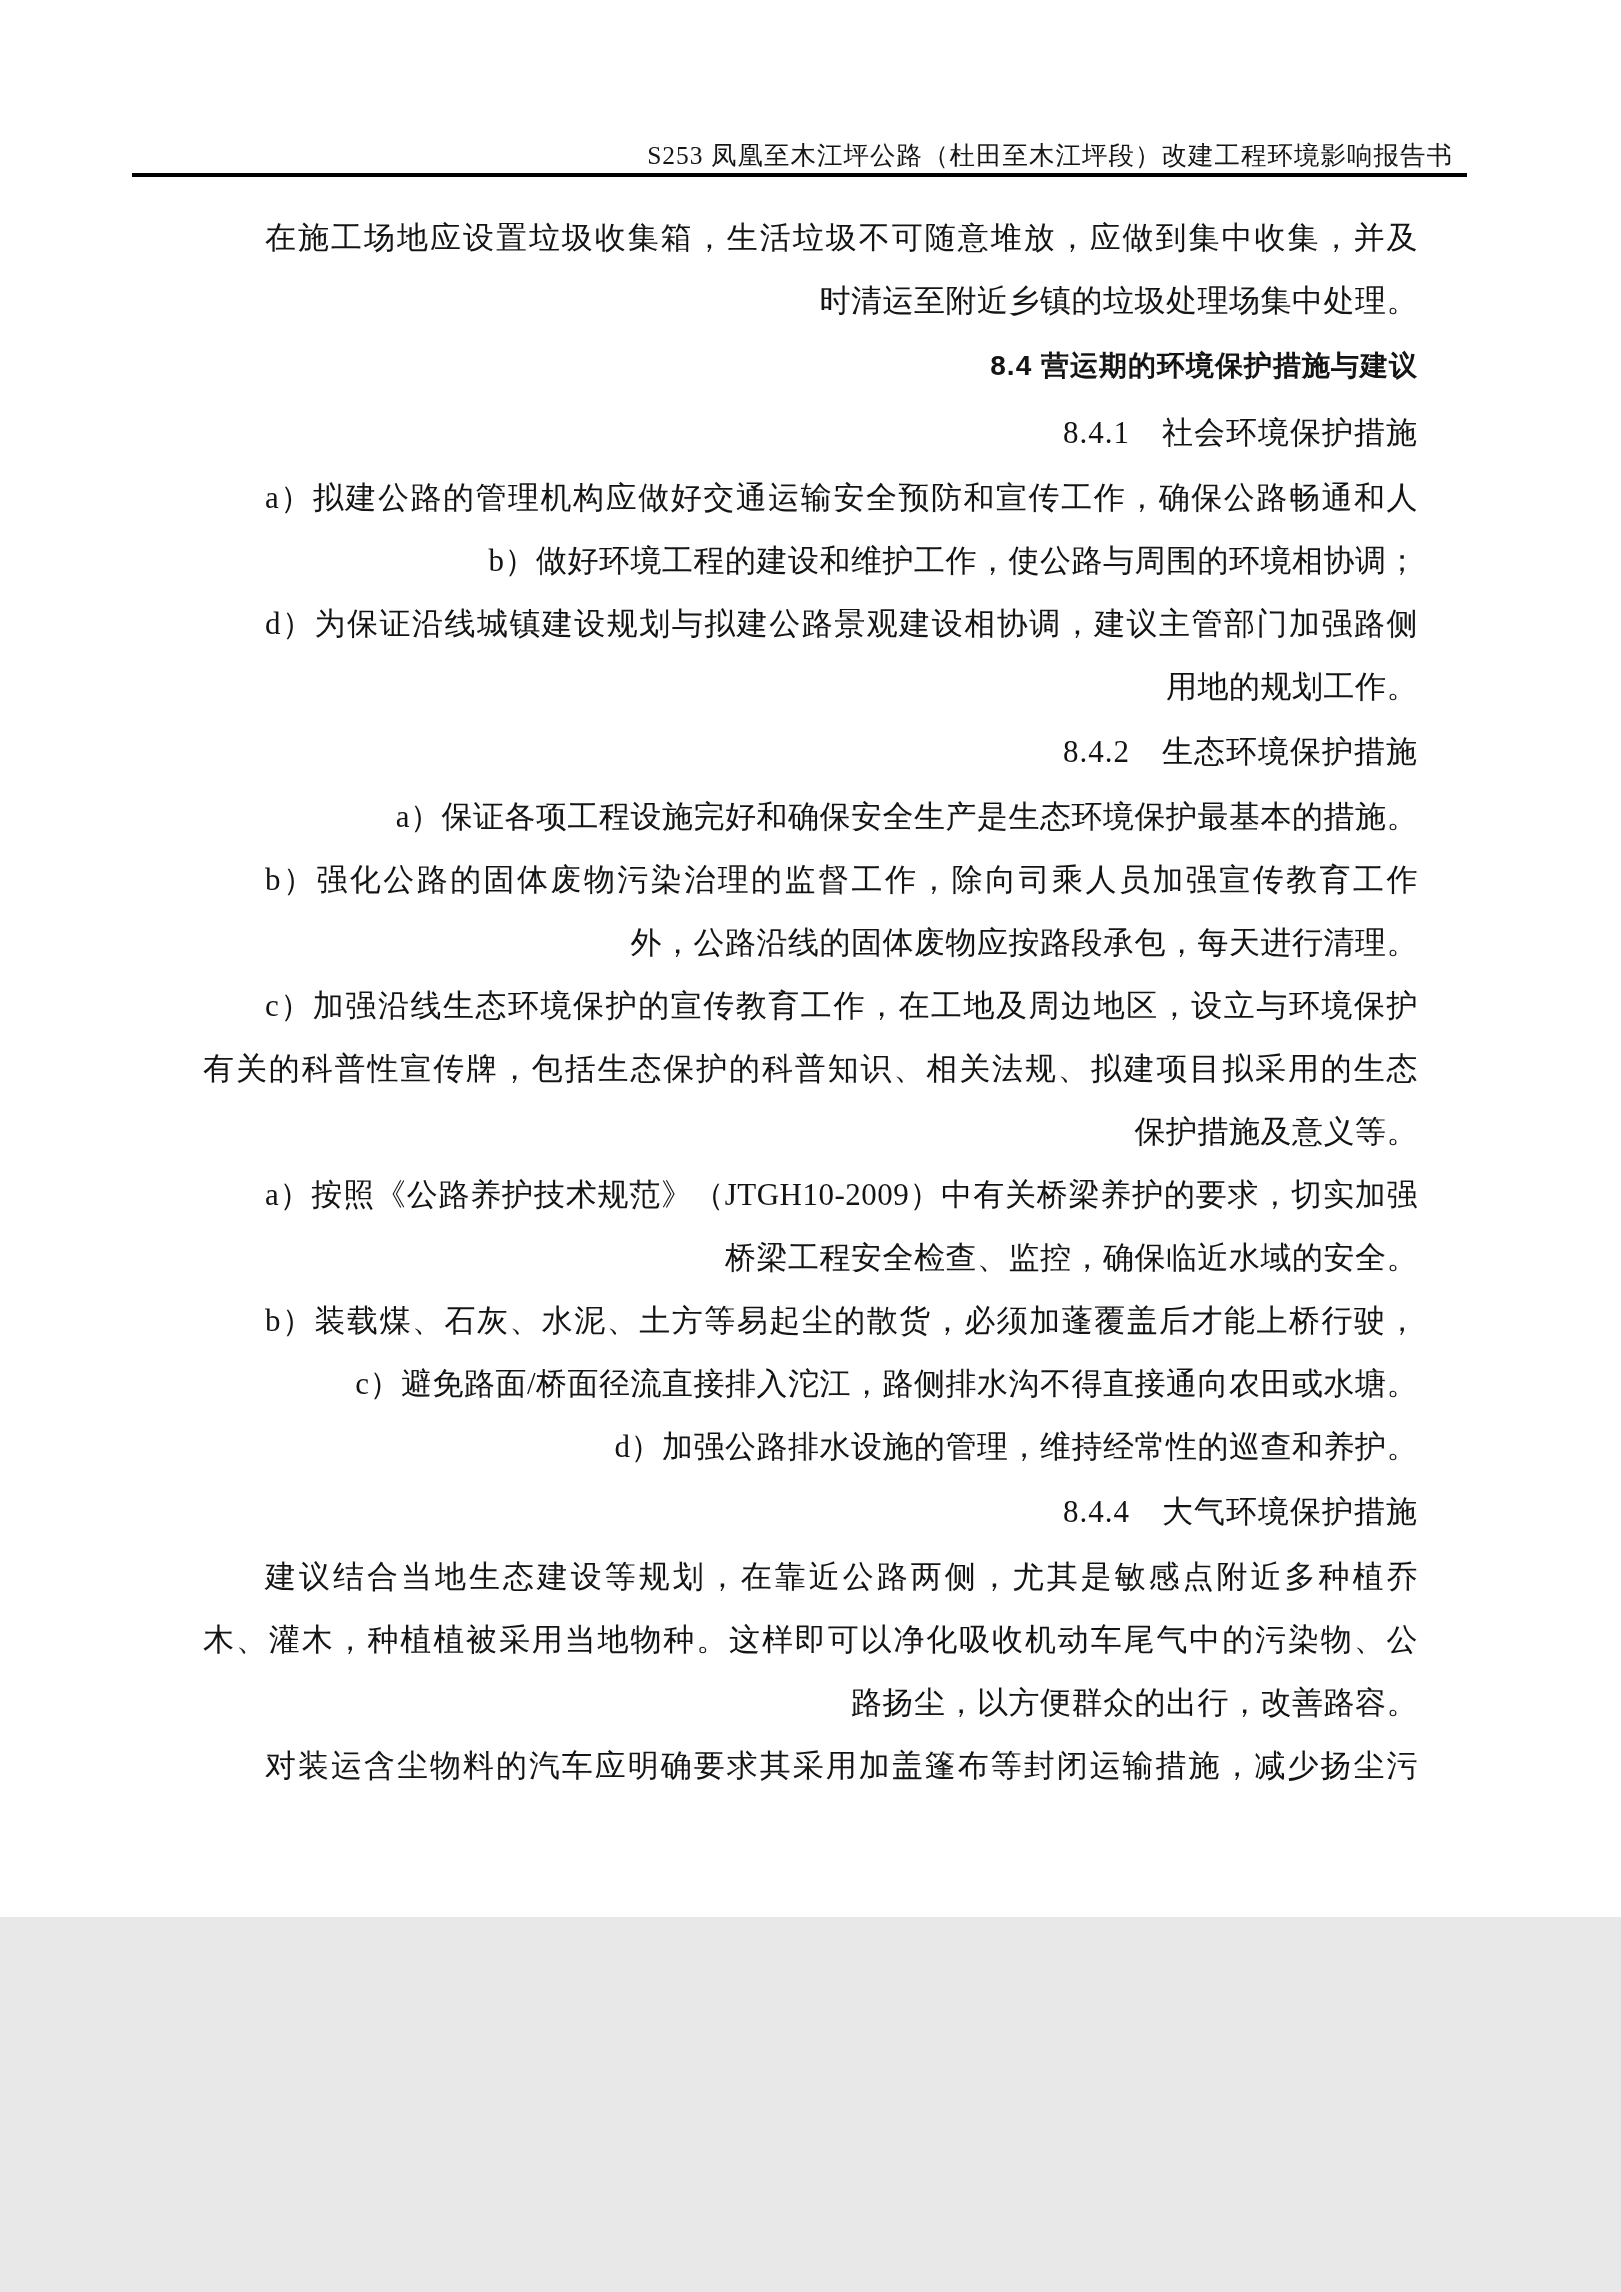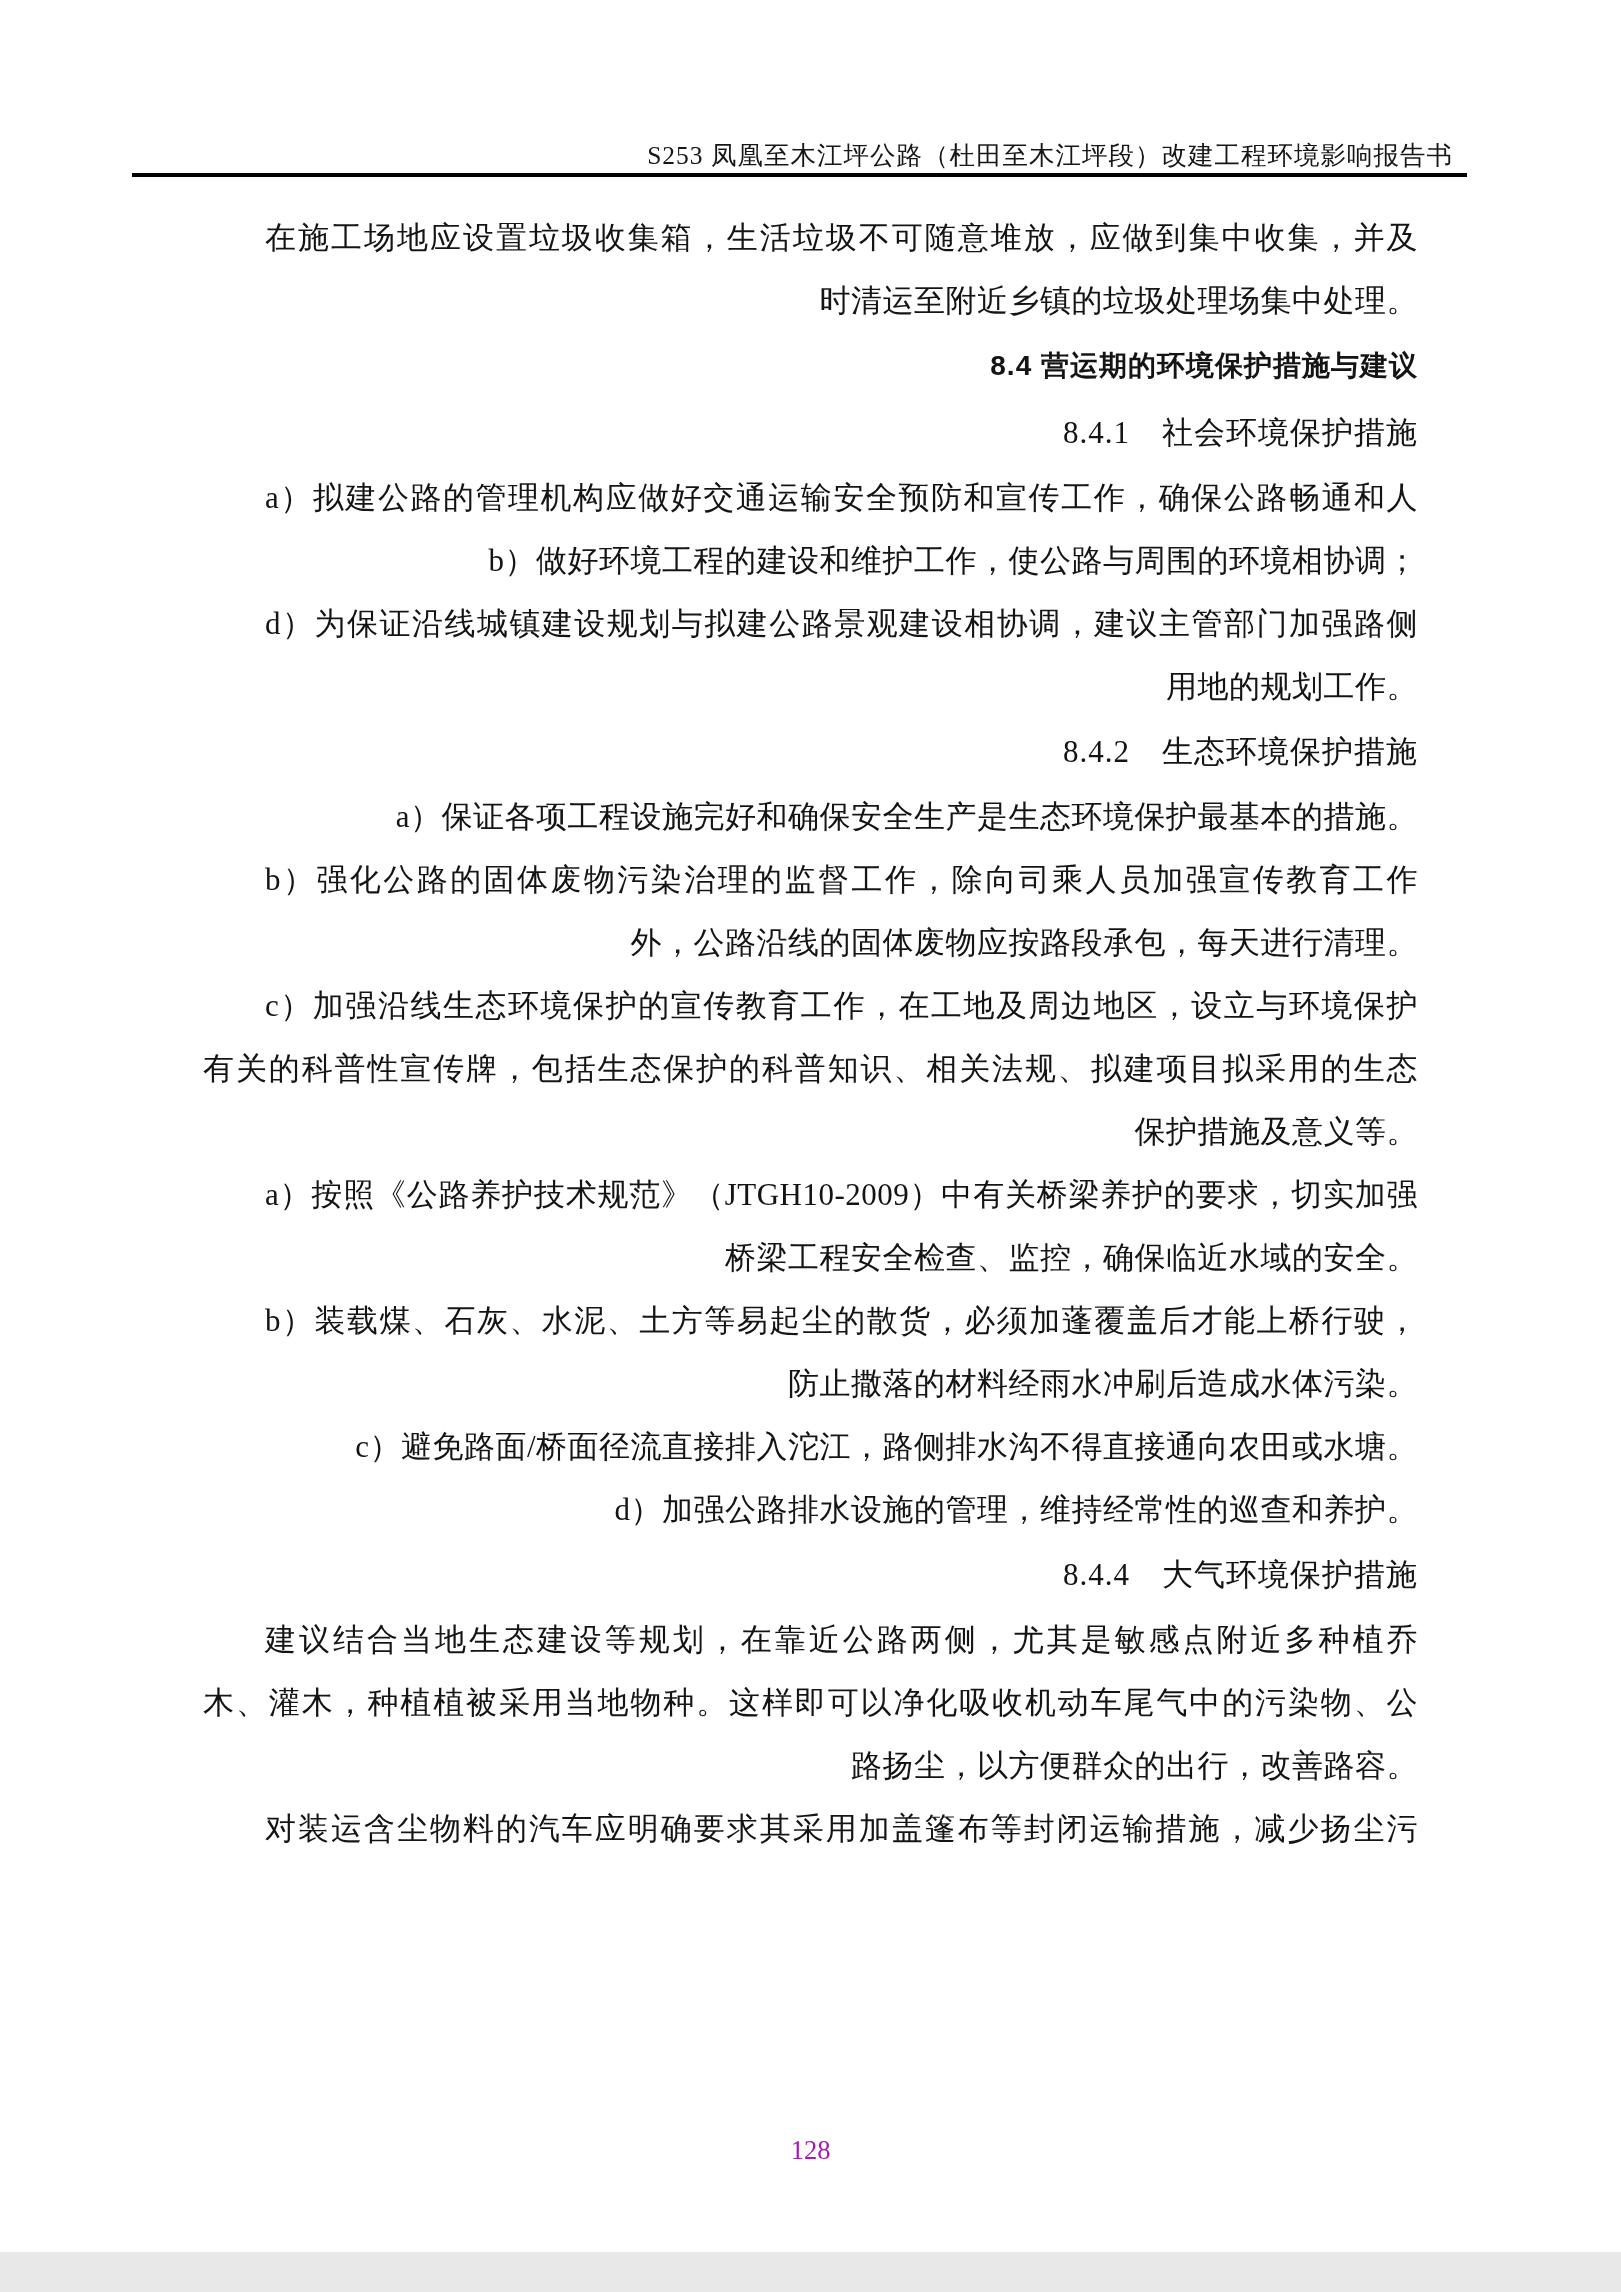--- a/index.html
+++ b/index.html
@@ -1,19 +1,19 @@
 <!DOCTYPE html>
 <html><head>
 <meta charset="utf-8">
 <style>
   html, body { margin: 0; padding: 0; background: #e8e8e8; }
   .page {
     position: relative;
     width: 1621px;
-    height: 2252px;
+    height: 1917px;
     background: #ffffff;
     font-family: "Liberation Serif", serif;
     color: #141414;
     overflow: hidden;
     text-decoration: underline;
   }
   .header-text {
     position: absolute;
     top: 138px;
     right: 168px;
@@ -91,21 +91,20 @@
     <div class="line h3">8.4.2　生态环境保护措施</div>
     <div class="line ind">a）保证各项工程设施完好和确保安全生产是生态环境保护最基本的措施。</div>
     <div class="line ind jfull">b）强化公路的固体废物污染治理的监督工作，除向司乘人员加强宣传教育工作</div>
     <div class="line">外，公路沿线的固体废物应按路段承包，每天进行清理。</div>
     <div class="line ind jfull">c）加强沿线生态环境保护的宣传教育工作，在工地及周边地区，设立与环境保护</div>
     <div class="line jfull">有关的科普性宣传牌，包括生态保护的科普知识、相关法规、拟建项目拟采用的生态</div>
     <div class="line">保护措施及意义等。</div>
     <div class="line ind jfull">a）按照《公路养护技术规范》（JTGH10-2009）中有关桥梁养护的要求，切实加强</div>
     <div class="line">桥梁工程安全检查、监控，确保临近水域的安全。</div>
     <div class="line ind jfull">b）装载煤、石灰、水泥、土方等易起尘的散货，必须加蓬覆盖后才能上桥行驶，</div>
-    <div class="line">防止撒落的材料经雨水冲刷后造成水体污染。</div>
     <div class="line ind">c）避免路面/桥面径流直接排入沱江，路侧排水沟不得直接通向农田或水塘。</div>
     <div class="line ind">d）加强公路排水设施的管理，维持经常性的巡查和养护。</div>
     <div class="line h3">8.4.4　大气环境保护措施</div>
     <div class="line ind jfull">建议结合当地生态建设等规划，在靠近公路两侧，尤其是敏感点附近多种植乔</div>
     <div class="line jfull">木、灌木，种植植被采用当地物种。这样即可以净化吸收机动车尾气中的污染物、公</div>
     <div class="line">路扬尘，以方便群众的出行，改善路容。</div>
     <div class="line ind jfull">对装运含尘物料的汽车应明确要求其采用加盖篷布等封闭运输措施，减少扬尘污</div>
   </div>
 
   <div class="footer">128</div>

